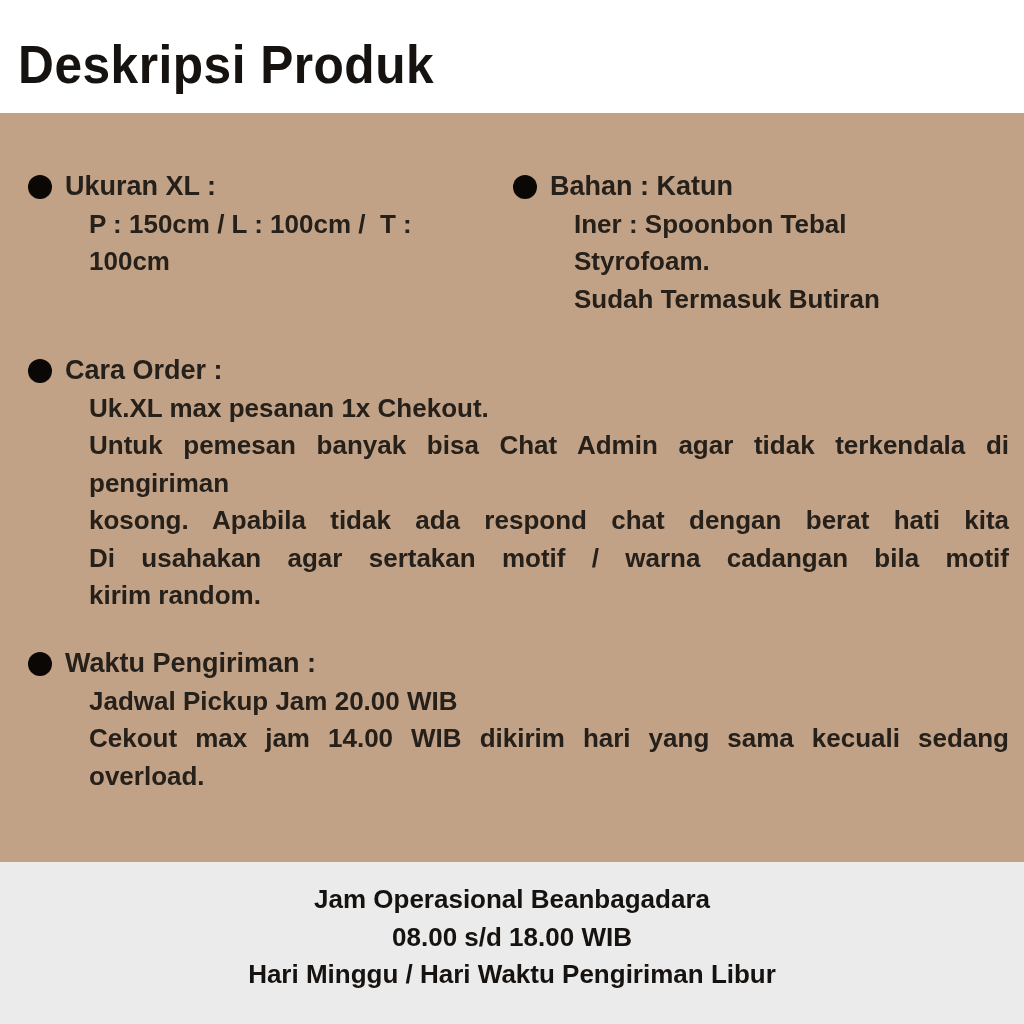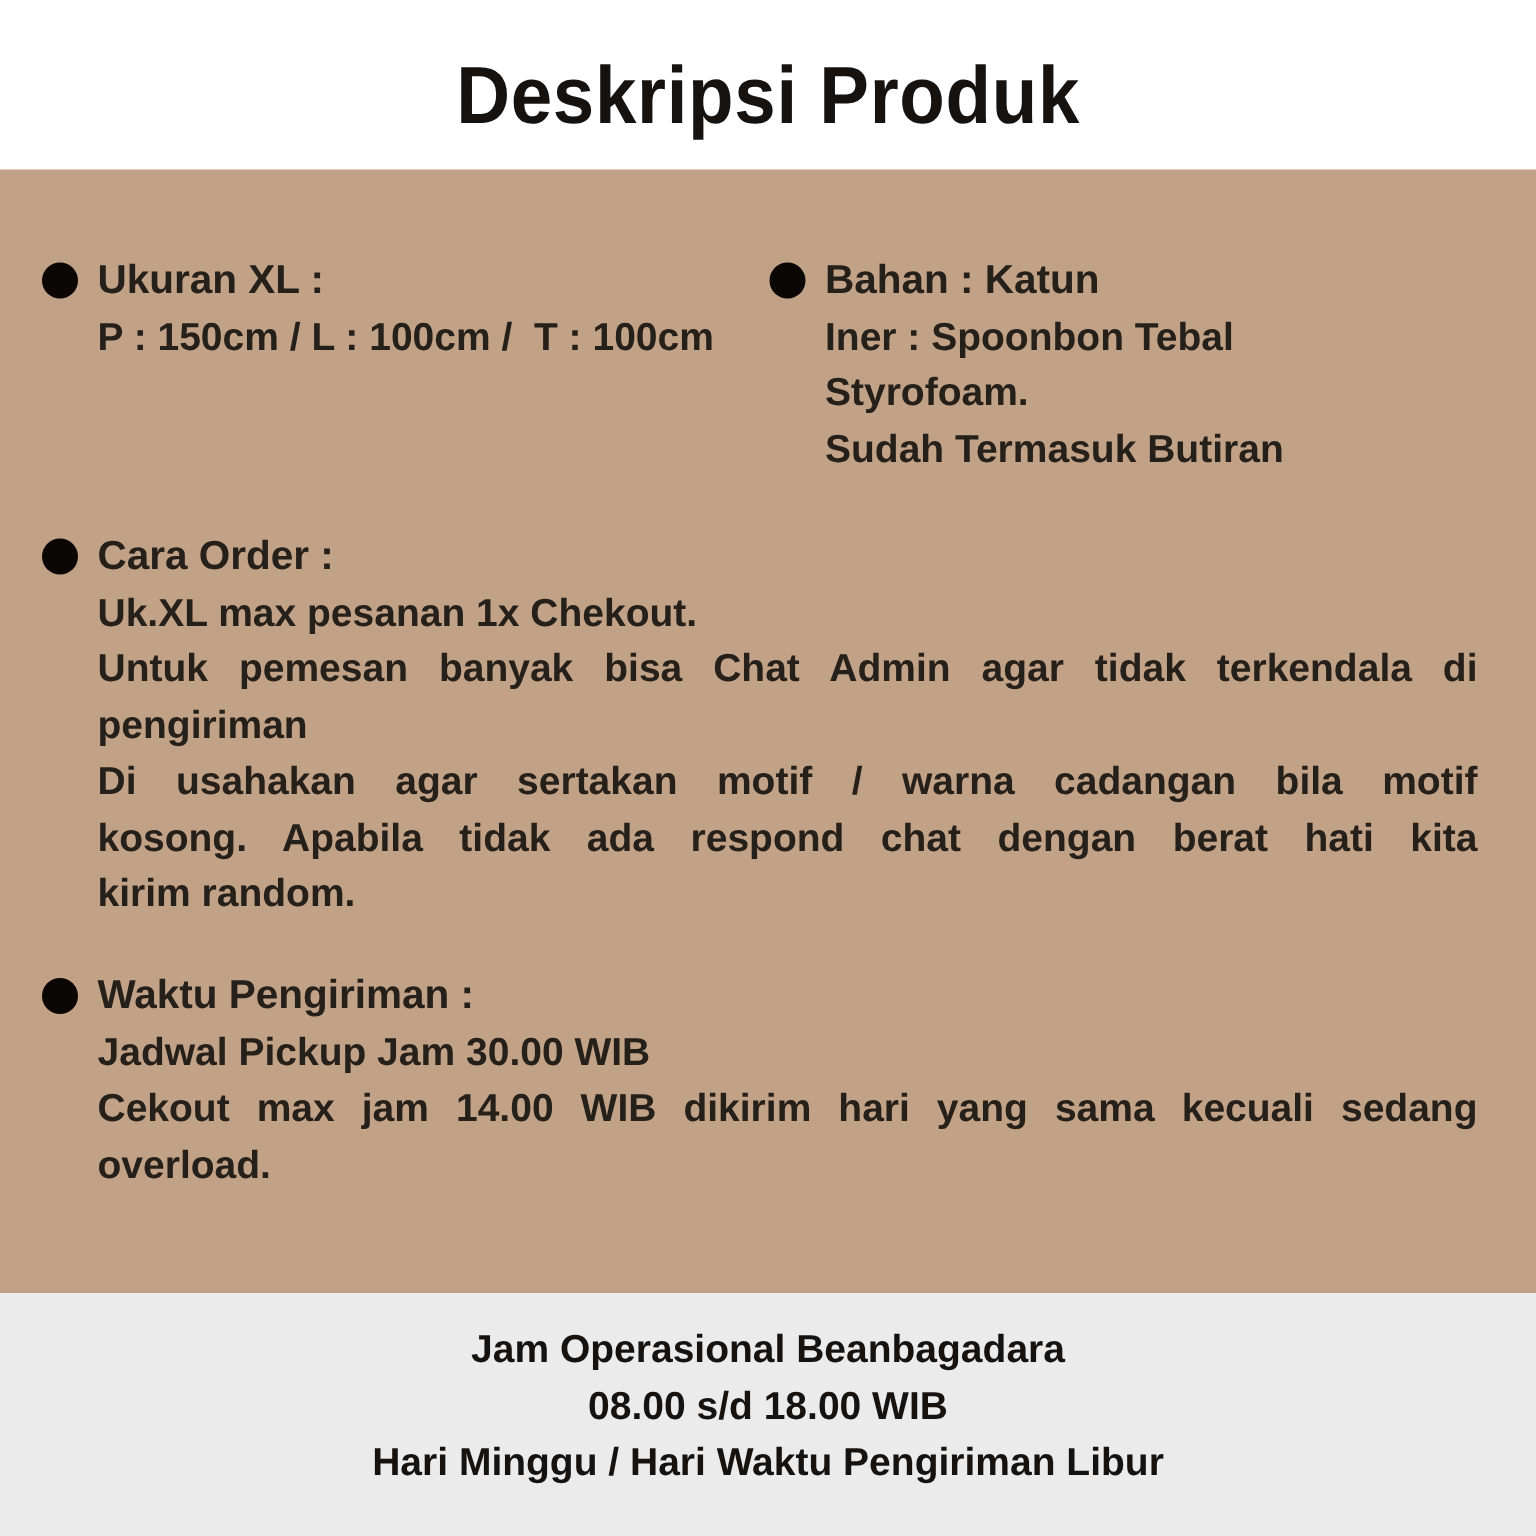--- a/index.html
+++ b/index.html
@@ -22,21 +22,21 @@
     overflow: hidden;
   }
   
   .header {
     position: absolute;
     top: 0; left: 0; right: 0;
     height: 113px;
     background: var(--page-bg);
     display: flex;
     align-items: center;
-    justify-content: center;
+    justify-content: flex-start;
   }
   .page-title {
     padding-top: 14px;
     font-size: 54px;
     font-weight: bold;
     letter-spacing: 0.5px;
     color: var(--title-text);
     transform: scaleX(0.92);
     transform-origin: 50% 50%;
     white-space: nowrap;
@@ -64,21 +64,21 @@
     color: var(--text);
     font-weight: bold;
     font-size: 26px;
     line-height: 37.5px;
   }
   .sec-title {
     font-size: 27px;
     line-height: 37.5px;
     white-space: pre-wrap;
   }
-  .line { white-space: pre-wrap; }
+  .line { white-space: pre-wrap; margin-left: 24px; }
   .line.stretch {
     white-space: normal;
     text-align: justify;
     text-align-last: justify;
   }
   #sec-ukuran { top: 55px; left: 0; width: 485px; }
   #sec-bahan  { top: 55px; left: 485px; width: 539px; }
   #sec-cara   { top: 239px; left: 0; width: 1024px; }
   #sec-waktu  { top: 532px; left: 0; width: 820px; }
   #sec-cara .sec-body, #sec-waktu .sec-body { width: 985px; }
@@ -129,31 +129,31 @@
       </div>
     </div>
 
     <div class="sec" id="sec-cara">
       <span class="bullet"></span>
       <div class="sec-body">
         <div class="sec-title">Cara Order :</div>
         <div class="line">Uk.XL max pesanan 1x Chekout.</div>
         <div class="line stretch">Untuk pemesan banyak bisa Chat Admin agar tidak terkendala di</div>
         <div class="line">pengiriman</div>
+        <div class="line stretch">kosong. Apabila tidak ada respond chat dengan berat hati kita</div>
         <div class="line stretch">Di usahakan agar sertakan motif / warna cadangan bila motif</div>
-        <div class="line stretch">kosong. Apabila tidak ada respond chat dengan berat hati kita</div>
         <div class="line">kirim random.</div>
       </div>
     </div>
 
     <div class="sec" id="sec-waktu">
       <span class="bullet"></span>
       <div class="sec-body">
         <div class="sec-title">Waktu Pengiriman :</div>
-        <div class="line">Jadwal Pickup Jam 30.00 WIB</div>
+        <div class="line">Jadwal Pickup Jam 20.00 WIB</div>
         <div class="line stretch">Cekout max jam 14.00 WIB dikirim hari yang sama kecuali sedang</div>
         <div class="line">overload.</div>
       </div>
     </div>
 
   </div>
 
   <div class="footer">
     <div class="footer-line">Jam Operasional Beanbagadara</div>
     <div class="footer-line">08.00 s/d 18.00 WIB</div>

